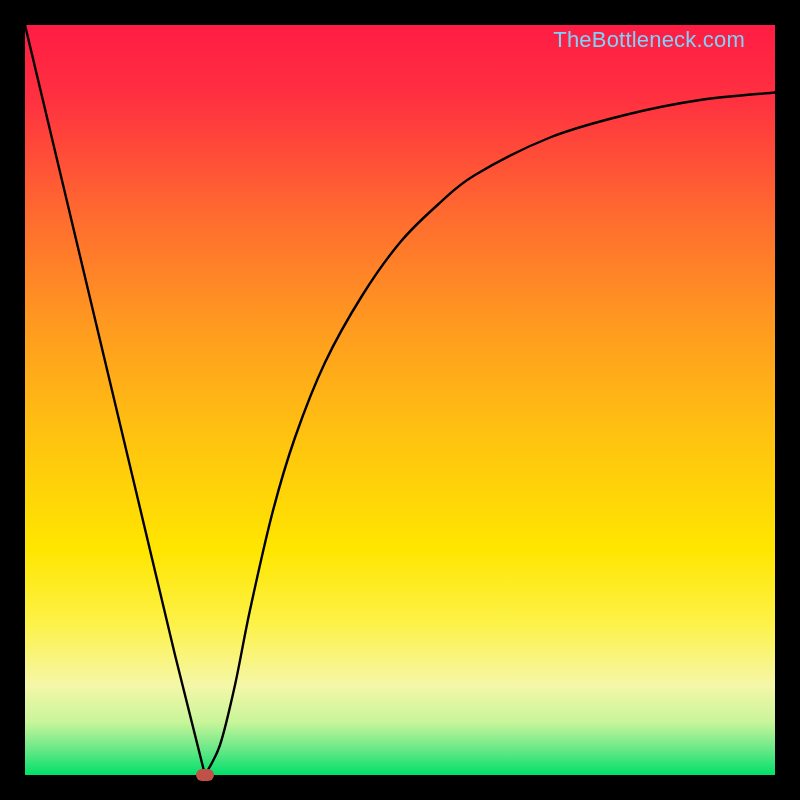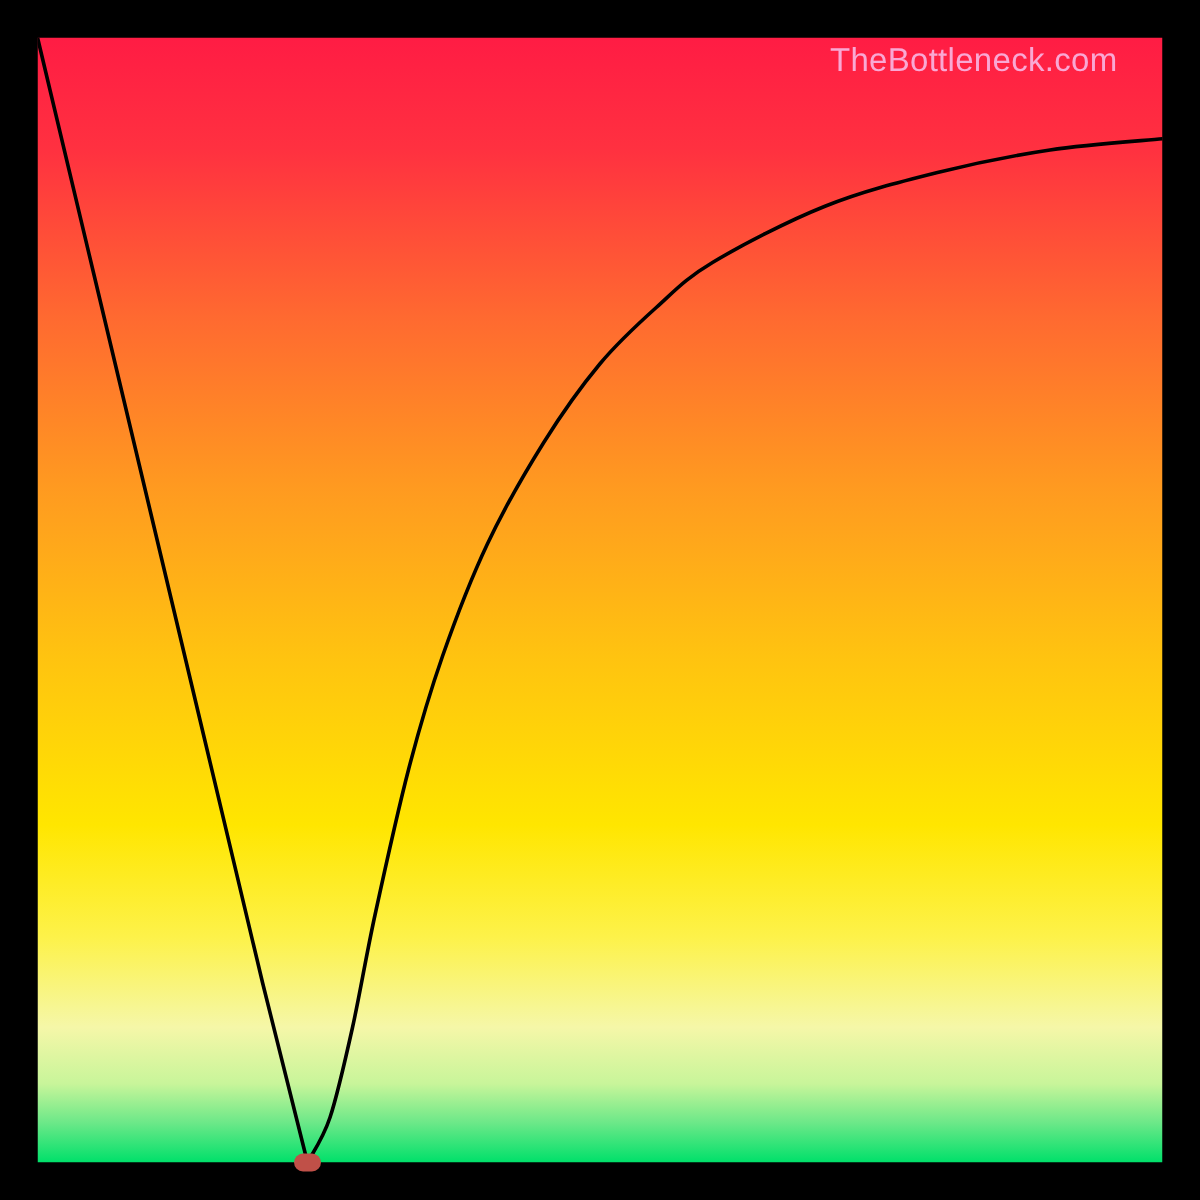--- a/index.html
+++ b/index.html
@@ -23,21 +23,21 @@
     position: absolute;
     left: 0;
     top: 0;
     width: 750px;
     height: 750px;
   }
   .watermark {
     position: absolute;
     top: 2px;
     right: 30px;
-    color: #f9a8d4;
+    color: #7dd3fc;
     font-size: 22px;
     font-weight: 500;
     letter-spacing: 0.2px;
   }
   svg.curve {
     position: absolute;
     left: 0;
     top: 0;
     width: 750px;
     height: 750px;

